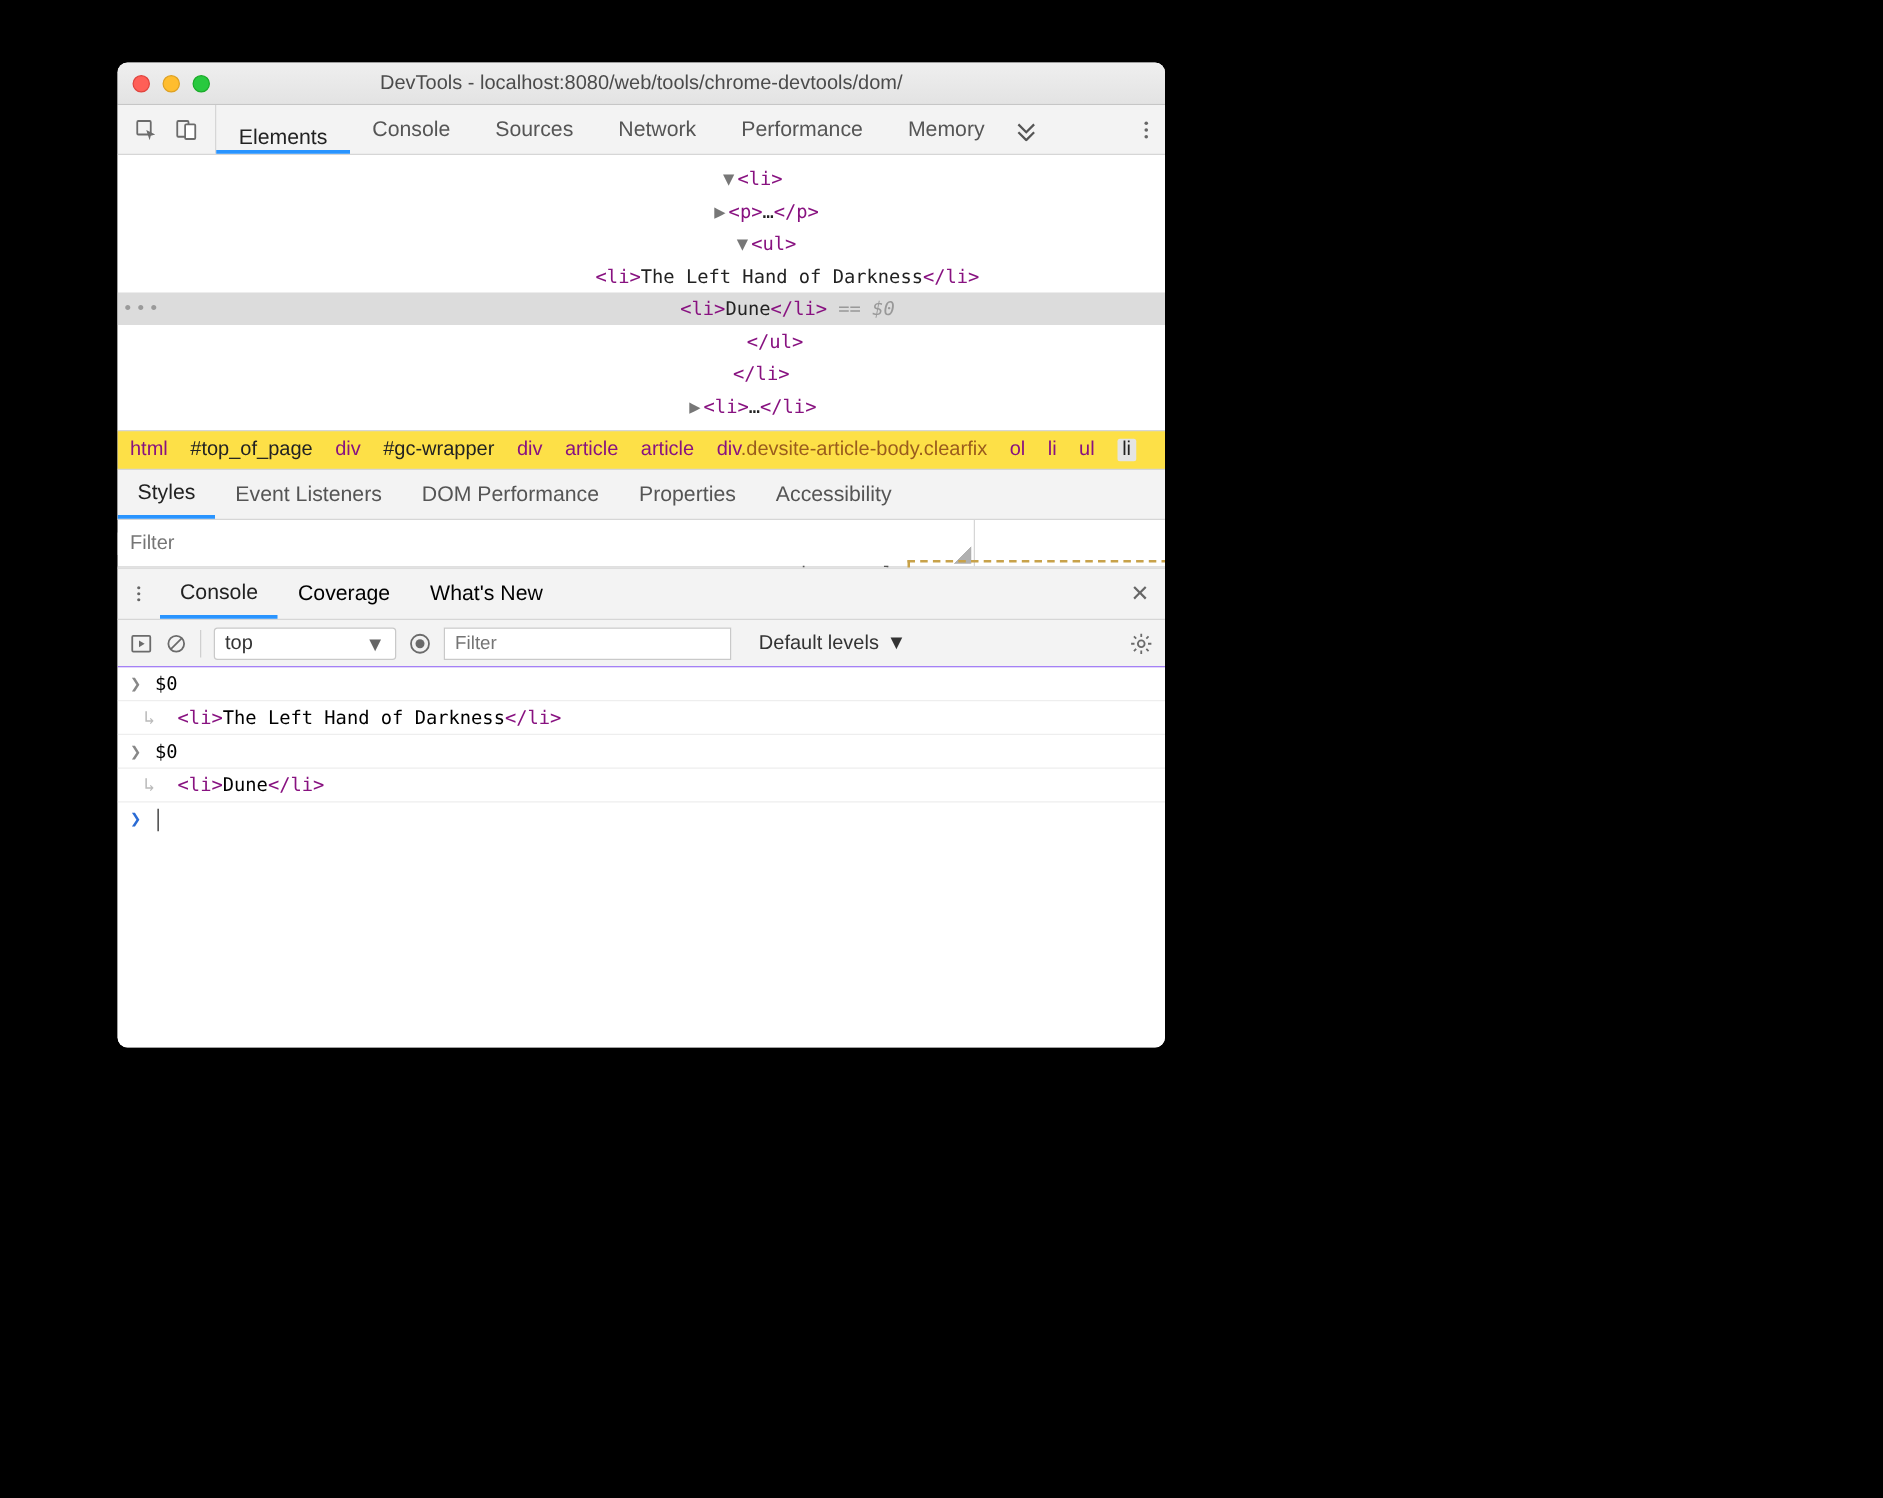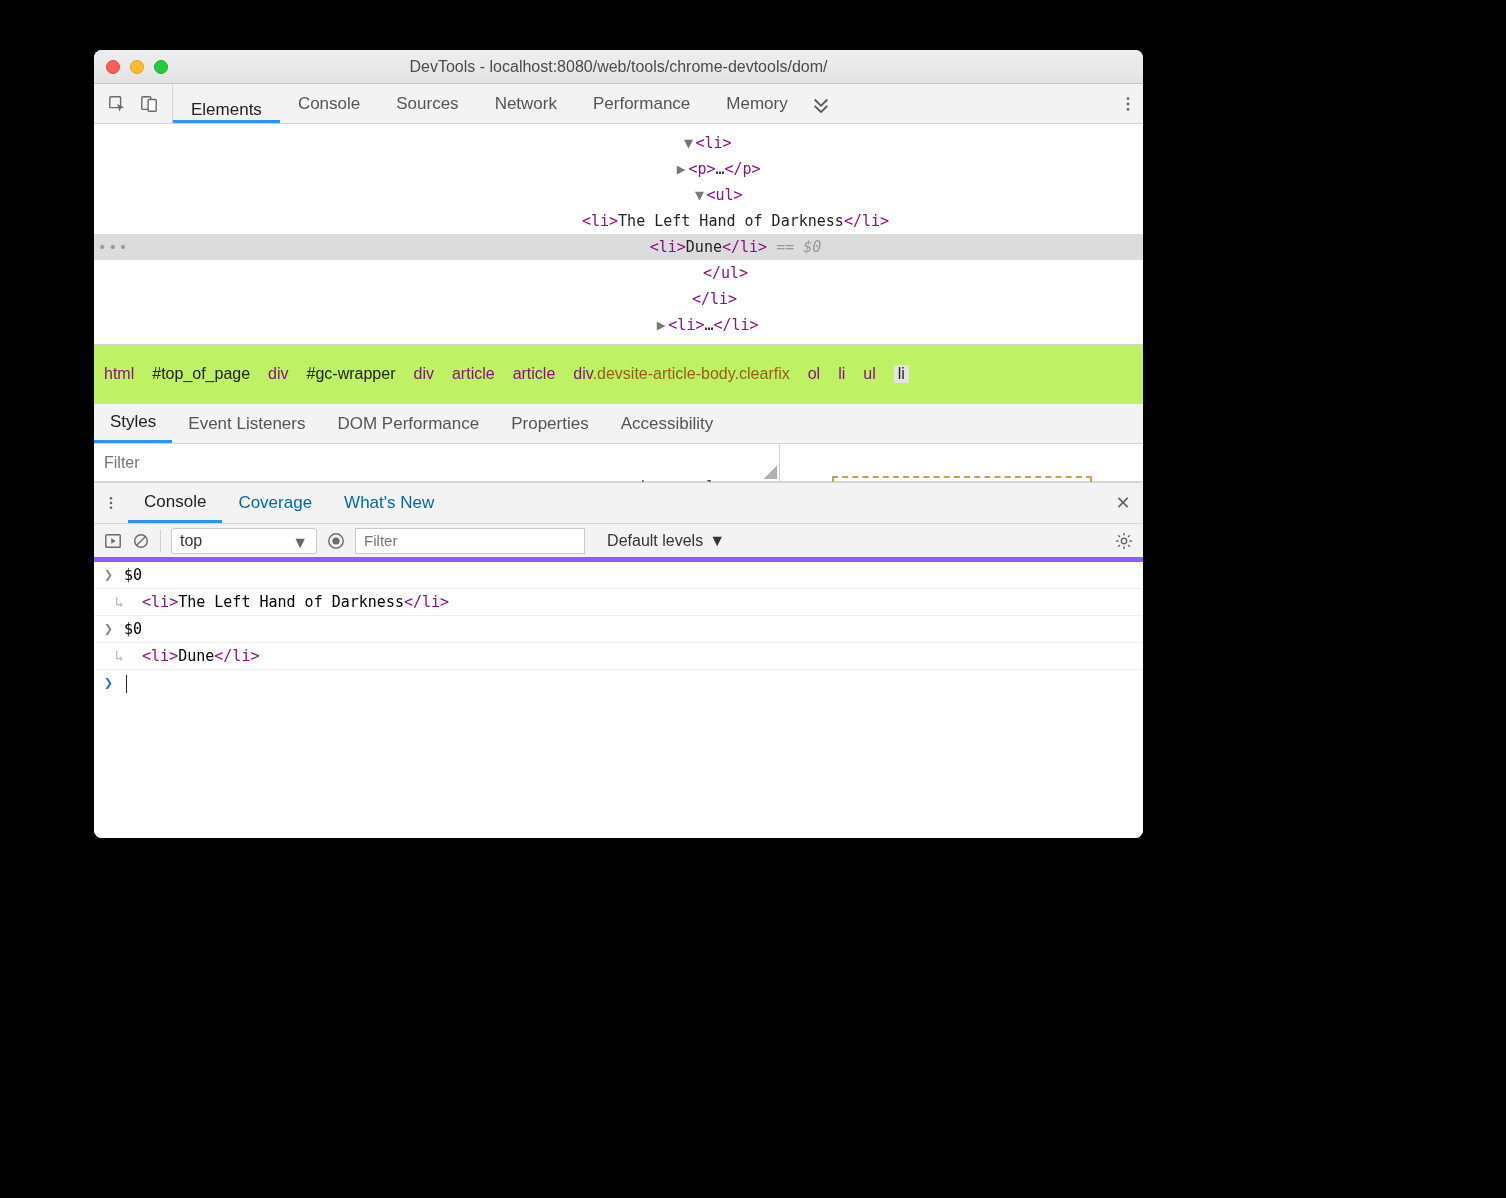--- a/index.html
+++ b/index.html
@@ -8,21 +8,21 @@
     font-family: -apple-system, "Helvetica Neue", Arial, sans-serif;
     font-size: 14px;
     width: 1506px;
     height: 1198px;
     position: relative;
   }
   .window {
     position: absolute;
     left: 94px;
     top: 50px;
-    width: 1049px;
+    width: 838px;
     height: 788px;
     background: #fff;
     border-radius: 8px;
     box-shadow: 0 25px 60px rgba(0,0,0,0.6);
     overflow: hidden;
     display: flex;
     flex-direction: column;
   }
   .titlebar {
     height: 34px;
@@ -80,22 +80,22 @@
   }
   .arrow { color:#777; display:inline-block; width:14px; }
   .pad { display:inline-block; }
   .tag { color:#881280; }
   .txt { color:#222; }
   .cmt { color:#999; font-style:italic; }
   
   .crumbs {
     border-top:1px solid #d6d6d6;
     border-bottom:1px solid #d6d6d6;
-    background:#bef264;
-    padding:20px 10px;
+    background:#fde047;
+    padding:6px 10px;
     font-size:16px;
     display:flex; gap:18px; flex-wrap:wrap;
   }
   .crumb { color:#881280; cursor:pointer; }
   .crumb.id { color:#222; }
   .crumb.sel { background:#e4e4e4; padding:0 4px; border-radius:2px; color:#222;}
   
   .subtabs {
     display:flex; align-items:stretch; height:40px;
     border-bottom:1px solid #d6d6d6; background:#f3f3f3;
@@ -116,27 +116,27 @@
   }
   .corner { width:14px; height:14px; align-self:flex-end; margin:0 2px 2px 0;
     background:linear-gradient(135deg, transparent 50%, #b0b0b0 50%);}
   .styles-right { flex:1; position:relative; display:flex; align-items:flex-end; justify-content:center; padding-bottom:0;}
   .dashed { position:absolute; bottom:-1px; height:6px; width:260px; border:2px dashed #c8a24a; border-bottom:none;}
   
   .drawer-tabs {
     display:flex; align-items:stretch; height:42px; border-top:1px solid #d6d6d6; border-bottom:1px solid #d6d6d6; background:#f3f3f3;
   }
   .drawer-kebab { width:34px; display:flex; align-items:center; justify-content:center;}
-  .drawer-tab { padding:0 16px; display:flex; align-items:center; font-size:17px; color:#0369a1; cursor:pointer;}
+  .drawer-tab { padding:0 16px; display:flex; align-items:center; font-size:17px; color:#000000; cursor:pointer;}
   .drawer-tab.active { color:#222; border-bottom:3px solid #2994ff;}
   .drawer-close { width:40px; display:flex; align-items:center; justify-content:center; font-size:18px; color:#666; cursor:pointer;}
   
   .console-ctrl {
     height:38px; display:flex; align-items:center; gap:10px; padding:0 10px;
-    border-bottom:5px solid #8b5cf6; background:#f3f3f3;
+    border-bottom:1px solid #8b5cf6; background:#f3f3f3;
   }
   .ctx-select {
     display:flex; align-items:center; gap:90px; font-size:16px; color:#333;
     border:1px solid #c9c9c9; background:#fff; height:26px; padding:0 8px; border-radius:3px;
   }
   .ctx-select .caret { color:#666; transform: translateY(2px); }
   .levels { display:flex; align-items:center; gap:6px; font-size:16px; color:#333; margin-left:12px;}
   .console-filter { height:26px; width:230px; border:1px solid #c9c9c9; background:#fff; padding:0 8px; font-size:15px; color:#999; }
   .gear { margin-left:auto; }
   .vline { width:1px; height:22px; background:#cfcfcf; }

